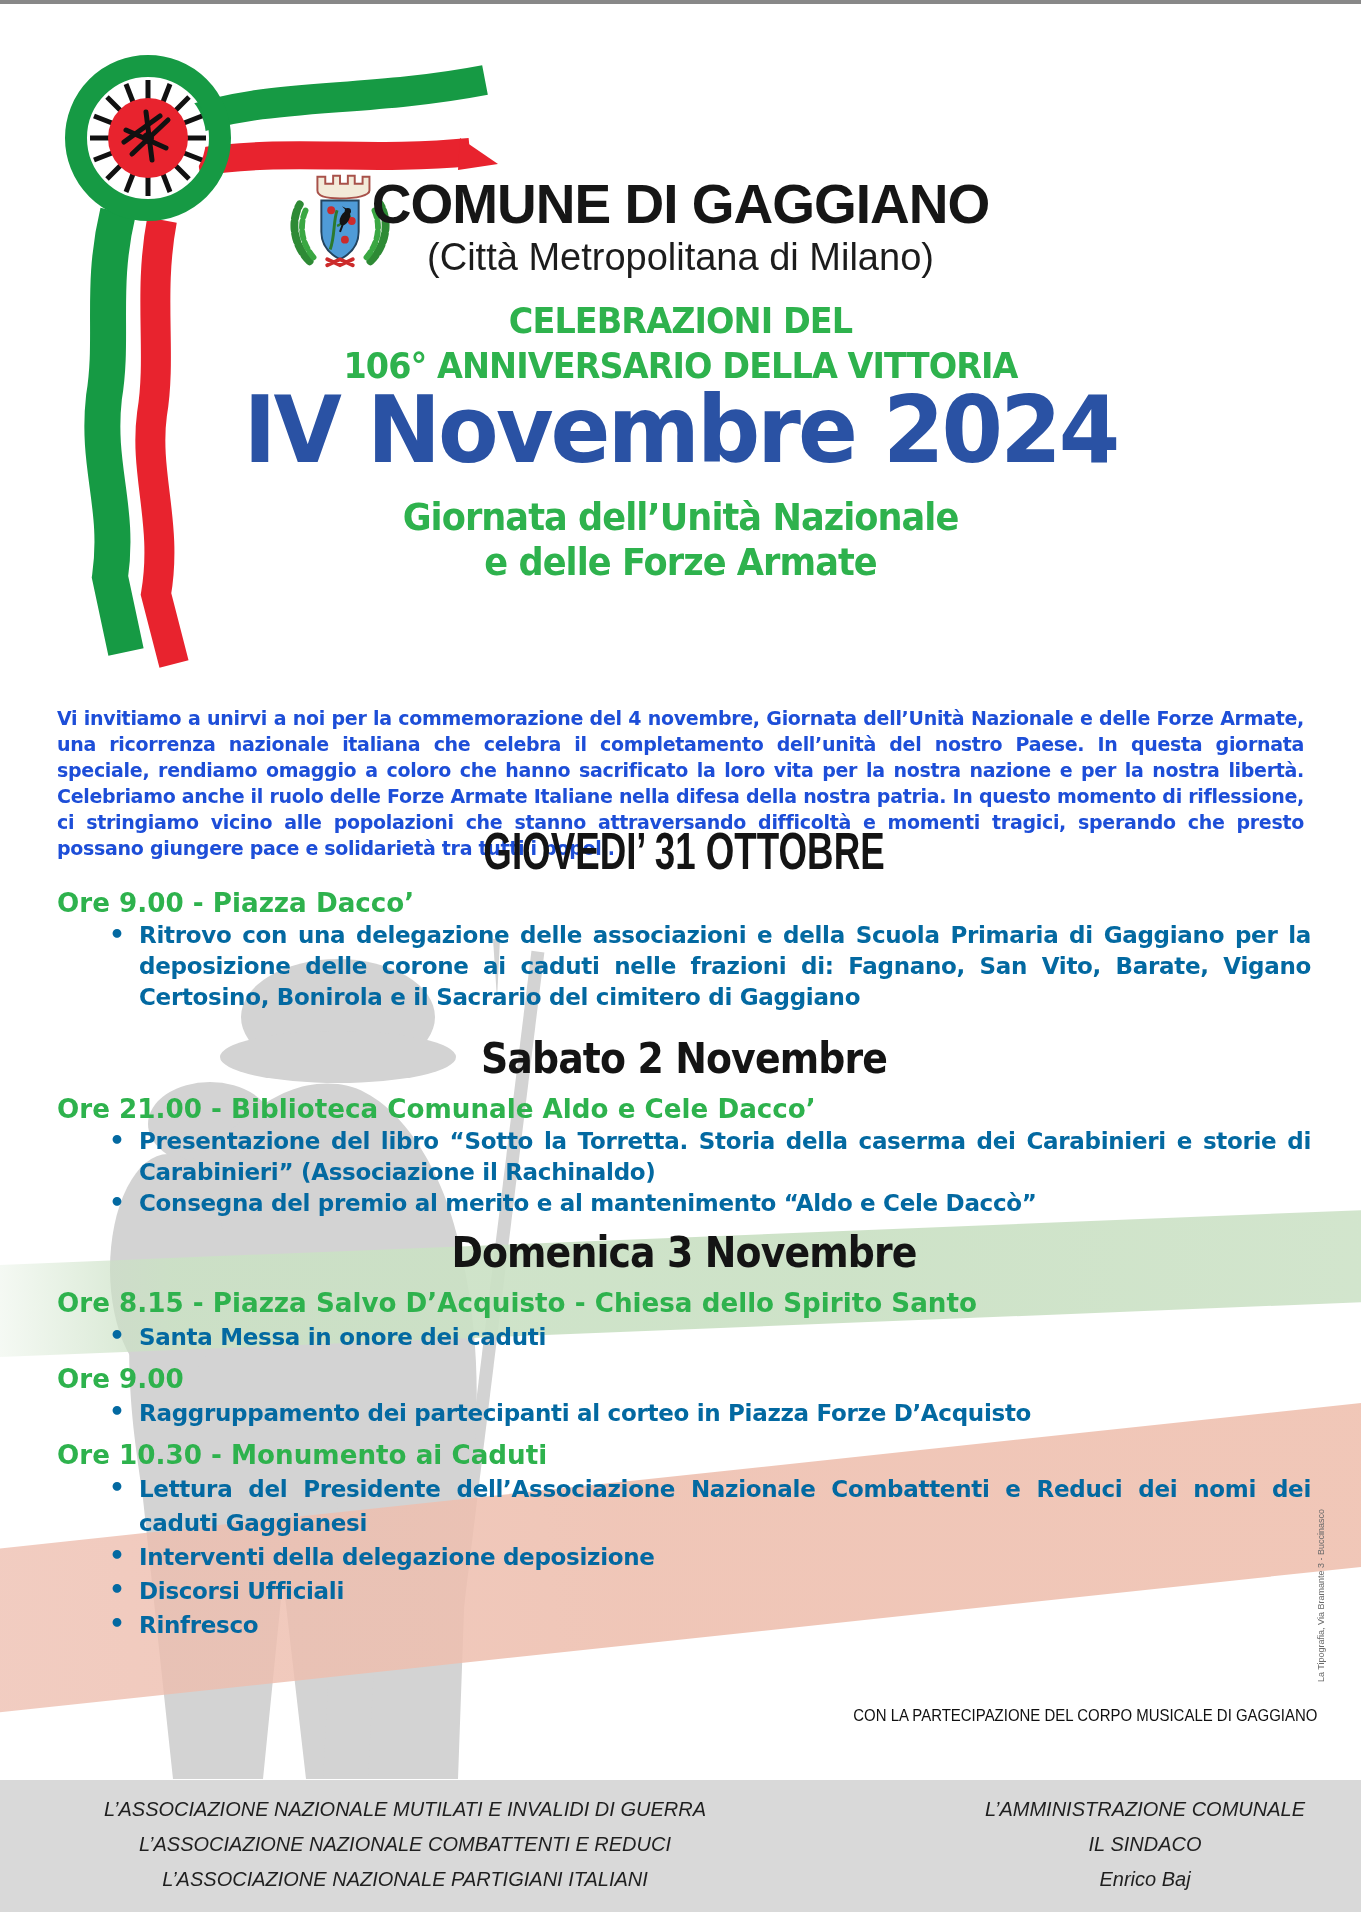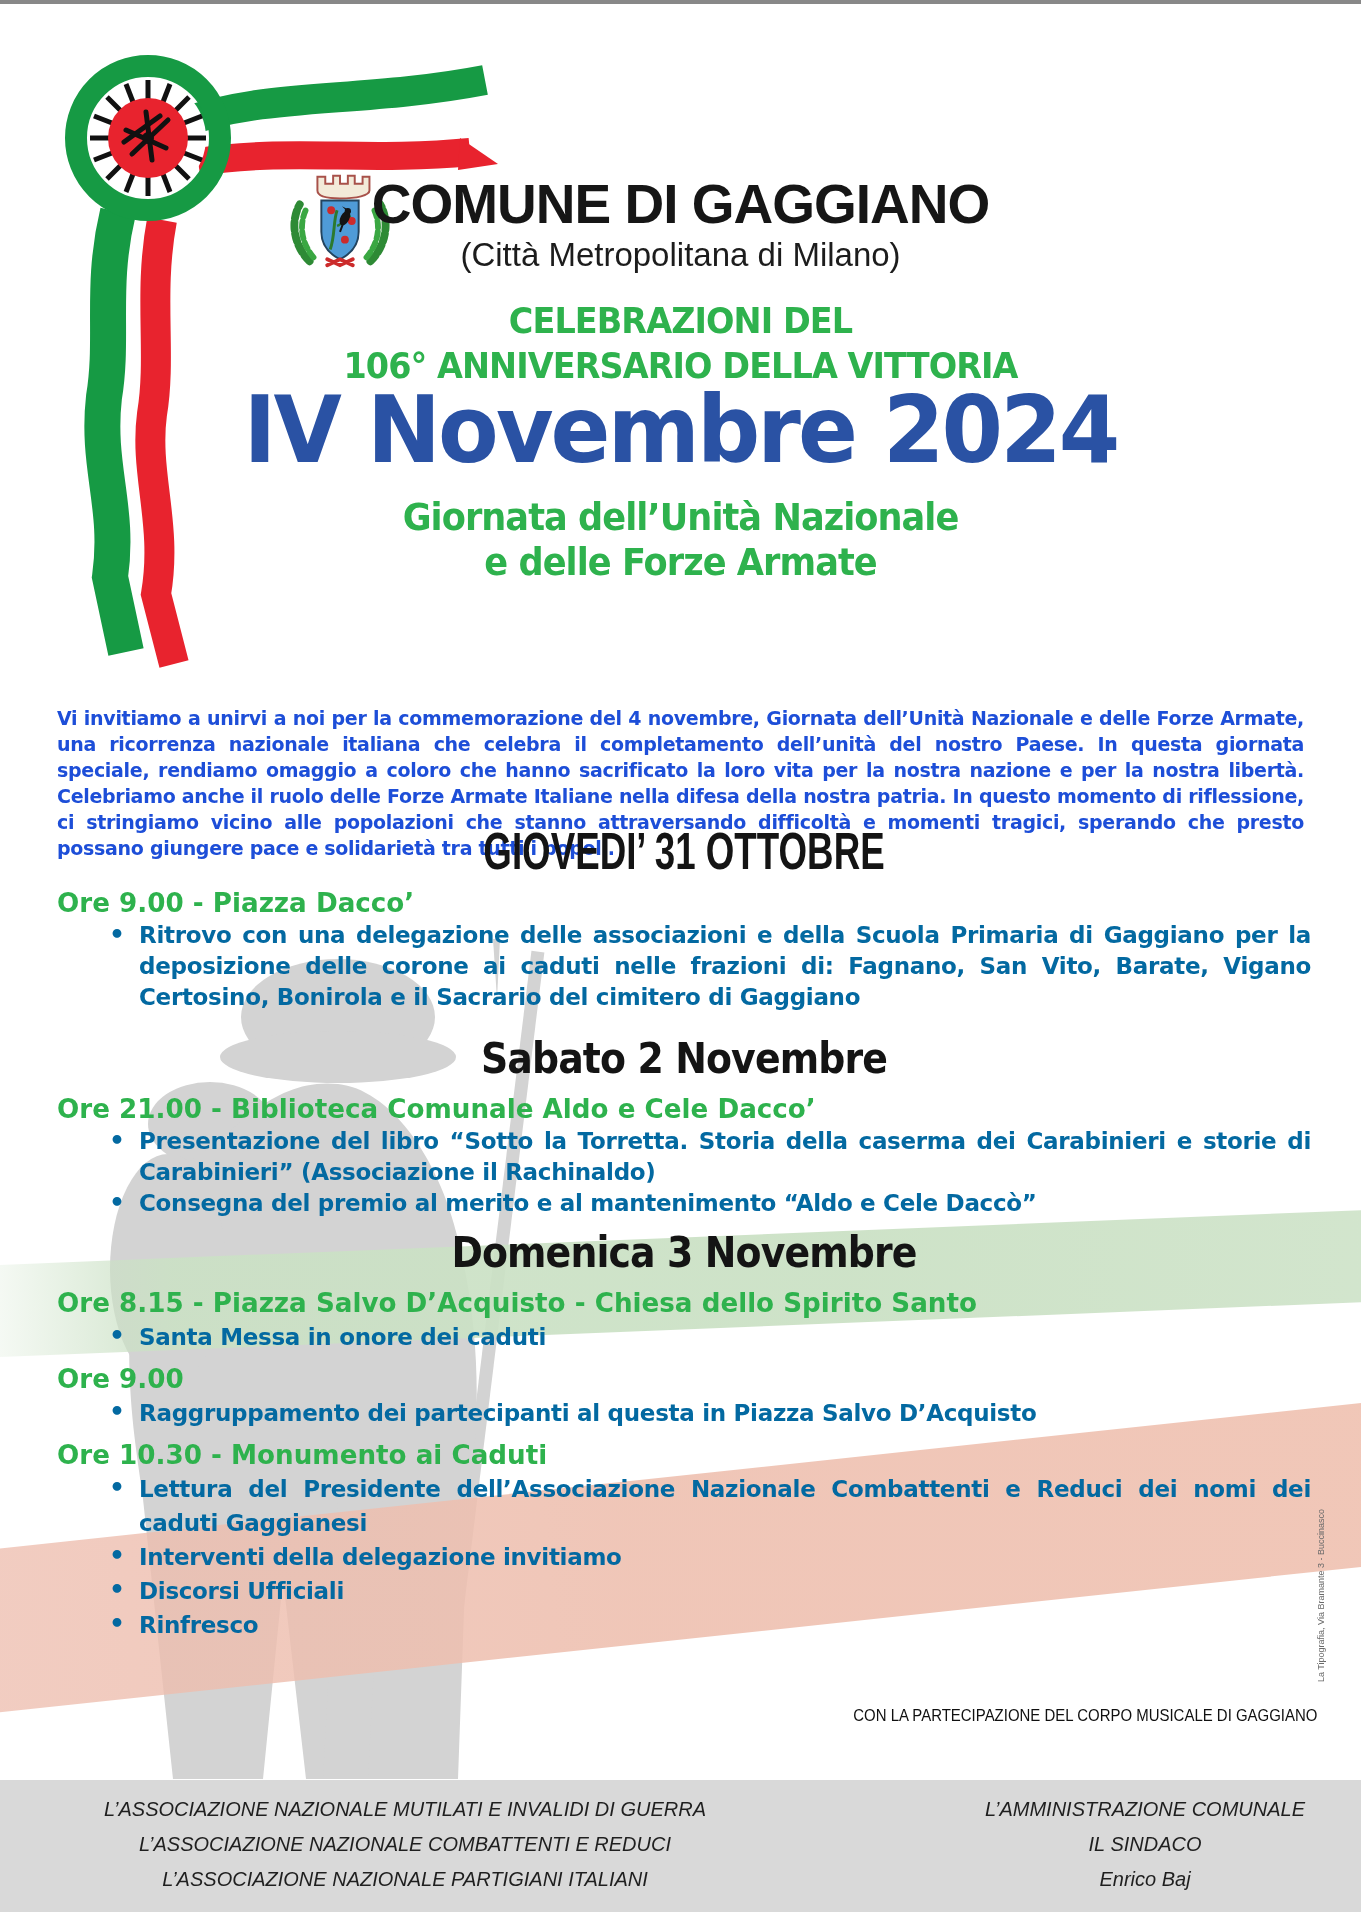--- a/index.html
+++ b/index.html
@@ -23,21 +23,21 @@
   }
   .footer-band { position:absolute; left:0; top:1776px; width:1361px; height:132px; background:#d9d9d9; z-index:3; }
 
   
   .ribbon-deco { position:absolute; left:30px; top:48px; width:470px; height:640px; z-index:4; }
   .crest { position:absolute; left:286px; top:162px; width:108px; height:112px; z-index:5; }
 
   
   .hline { position:absolute; left:0; right:0; text-align:center; z-index:6; white-space:nowrap; }
   .municipality { top:168px; font-family:"Liberation Sans", sans-serif; font-weight:bold; font-size:55px; letter-spacing:-1px; color:#161616; }
-  .metro { top:232px; font-family:"Liberation Sans", sans-serif; font-size:33px; color:#1c1c1c; }
+  .metro { top:232px; font-family:"Liberation Sans", sans-serif; font-size:38px; color:#1c1c1c; }
   .celeb { font-weight:bold; font-size:36px; color:#2eb24d; transform:scaleX(.93); letter-spacing:-1px; }
   .celeb1 { top:296px; }
   .celeb2 { top:341px; }
   .main-title { top:372px; font-weight:bold; font-size:93px; color:#2a52a4; letter-spacing:-3px; transform:scaleX(.95); }
   .giorn { font-weight:bold; font-size:37px; color:#2eb24d; transform:scaleX(.95); letter-spacing:-1px; }
   .giorn1 { top:492px; }
   .giorn2 { top:537px; }
 
   
   .intro {
@@ -192,28 +192,28 @@
     <h2 class="day-title roundt">Domenica 3 Novembre</h2>
     <div class="slot">
       <h3 class="time">Ore 8.15 - Piazza Salvo D’Acquisto - Chiesa dello Spirito Santo</h3>
       <ul class="events lh34">
         <li class="event">Santa Messa in onore dei caduti</li>
       </ul>
     </div>
     <div class="slot">
       <h3 class="time">Ore 9.00</h3>
       <ul class="events lh34">
-        <li class="event">Raggruppamento dei partecipanti al questa in Piazza Salvo D’Acquisto</li>
+        <li class="event">Raggruppamento dei partecipanti al corteo in Piazza Forze D’Acquisto</li>
       </ul>
     </div>
     <div class="slot">
       <h3 class="time">Ore 10.30 - Monumento ai Caduti</h3>
       <ul class="events lh34">
         <li class="event">Lettura del Presidente dell’Associazione Nazionale Combattenti e Reduci dei nomi dei caduti Gaggianesi</li>
-        <li class="event">Interventi della delegazione invitiamo</li>
+        <li class="event">Interventi della delegazione deposizione</li>
         <li class="event">Discorsi Ufficiali</li>
         <li class="event">Rinfresco</li>
       </ul>
     </div>
   </section>
 
   <div class="participation">CON LA PARTECIPAZIONE DEL CORPO MUSICALE DI GAGGIANO</div>
   <div class="printer">La Tipografia, Via Bramante 3 - Buccinasco</div>
 
   <div class="footer-col footer-left">

